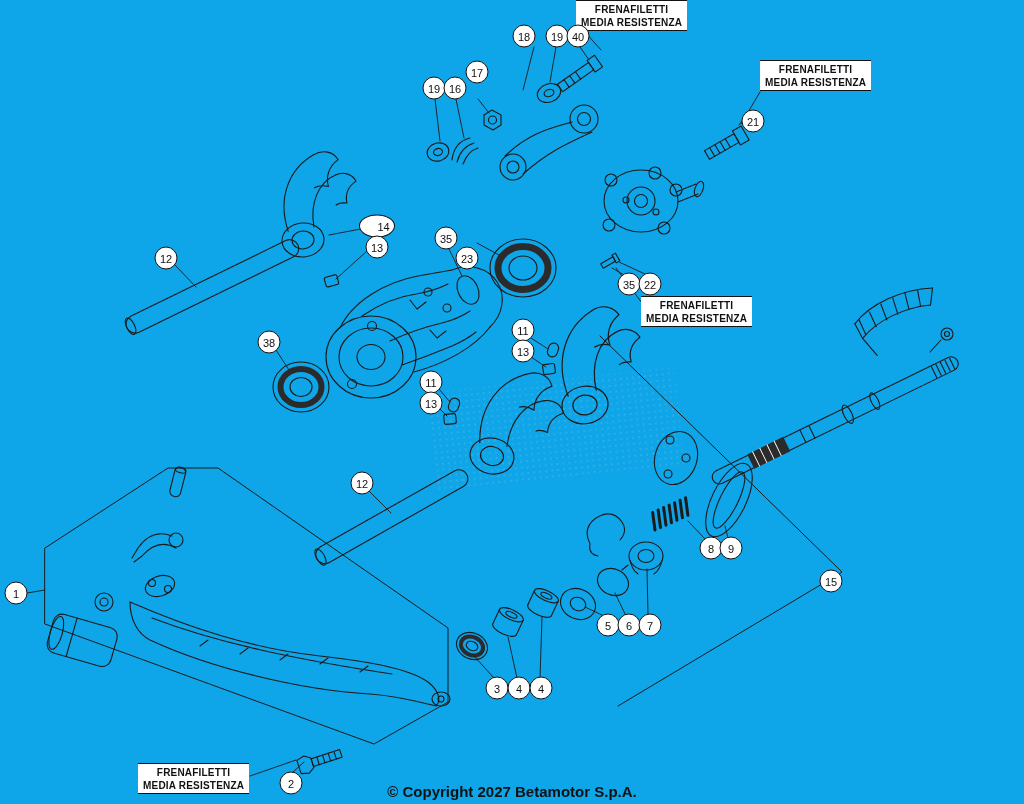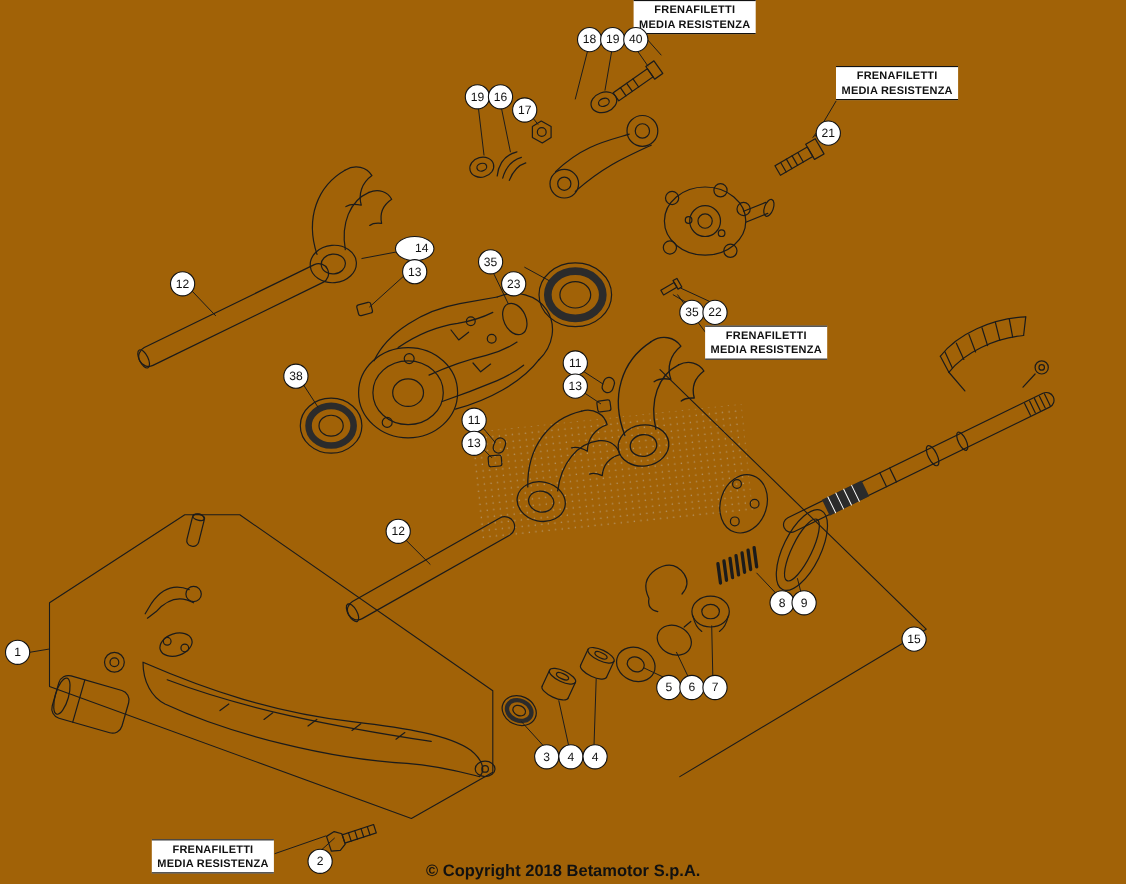--- a/index.html
+++ b/index.html
@@ -1,16 +1,16 @@
 <!DOCTYPE html>
 <html><head>
 <meta charset="utf-8">
 <style>
   html,body{margin:0;padding:0;background:#fff;}
-  #stage{position:relative;width:1024px;height:804px;background:#a16207;overflow:hidden;
+  #stage{position:relative;width:1024px;height:804px;background:#0ea5e9;overflow:hidden;
          font-family:"Liberation Sans", sans-serif;color:#111;}
   svg{position:absolute;left:0;top:0;}
   .callout{position:absolute;width:21px;height:21px;border:1.3px solid #111;border-radius:50%;
            background:#fff;display:flex;align-items:center;justify-content:center;
            font-size:11px;font-weight:400;transform:translate(-50%,-50%);z-index:4;}
   .frena-label{position:absolute;text-align:center;border-top:1.6px solid #111;border-bottom:1.6px solid #111;
            padding:2px 5px 1px;font-weight:bold;font-size:10px;line-height:1.3;letter-spacing:.2px;
            background:#fff;z-index:3;white-space:nowrap;}
   .label-top-center{left:576px;top:0px;}
   .label-top-right{left:760px;top:60px;}
@@ -332,26 +332,26 @@
   <div class="frena-label label-mid-right">
     <div>FRENAFILETTI</div>
     <div>MEDIA RESISTENZA</div>
   </div>
   <div class="frena-label label-bottom-left">
     <div>FRENAFILETTI</div>
     <div>MEDIA RESISTENZA</div>
   </div>
 
   <div>
-      <div class="callout" style="left: 536px; top: 36px;">18</div>
+      <div class="callout" style="left: 524px; top: 36px;">18</div>
       <div class="callout" style="left: 557px; top: 36px;">19</div>
       <div class="callout" style="left: 578px; top: 36px;">40</div>
       <div class="callout" style="left: 434px; top: 88px;">19</div>
       <div class="callout" style="left: 455px; top: 88px;">16</div>
-      <div class="callout" style="left: 477px; top: 100px;">17</div>
+      <div class="callout" style="left: 477px; top: 72px;">17</div>
       <div class="callout" style="left: 753px; top: 101px; margin-top: 20px;">21</div>
       <div class="callout" style="left: 377px; top: 226px; padding-left: 13px;">14</div>
       <div class="callout" style="left: 377px; top: 247px;">13</div>
       <div class="callout" style="left: 446px; top: 238px;">35</div>
       <div class="callout" style="left: 467px; top: 238px; margin-top: 20px;">23</div>
       <div class="callout" style="left: 166px; top: 258px;">12</div>
       <div class="callout" style="left: 629px; top: 284px;">35</div>
       <div class="callout" style="left: 650px; top: 284px;">22</div>
       <div class="callout" style="left: 523px; top: 330px;">11</div>
       <div class="callout" style="left: 523px; top: 351px;">13</div>
@@ -365,14 +365,14 @@
       <div class="callout" style="left: 608px; top: 625px;">5</div>
       <div class="callout" style="left: 629px; top: 625px;">6</div>
       <div class="callout" style="left: 650px; top: 625px;">7</div>
       <div class="callout" style="left: 497px; top: 688px;">3</div>
       <div class="callout" style="left: 519px; top: 688px;">4</div>
       <div class="callout" style="left: 541px; top: 688px;">4</div>
       <div class="callout" style="left: 16px; top: 593px;">1</div>
       <div class="callout" style="left: 291px; top: 783px;">2</div>
     </div>
 
-  <div class="copyright">© Copyright 2018 Betamotor S.p.A.</div>
+  <div class="copyright">© Copyright 2027 Betamotor S.p.A.</div>
 </div>
 
 </body></html>

